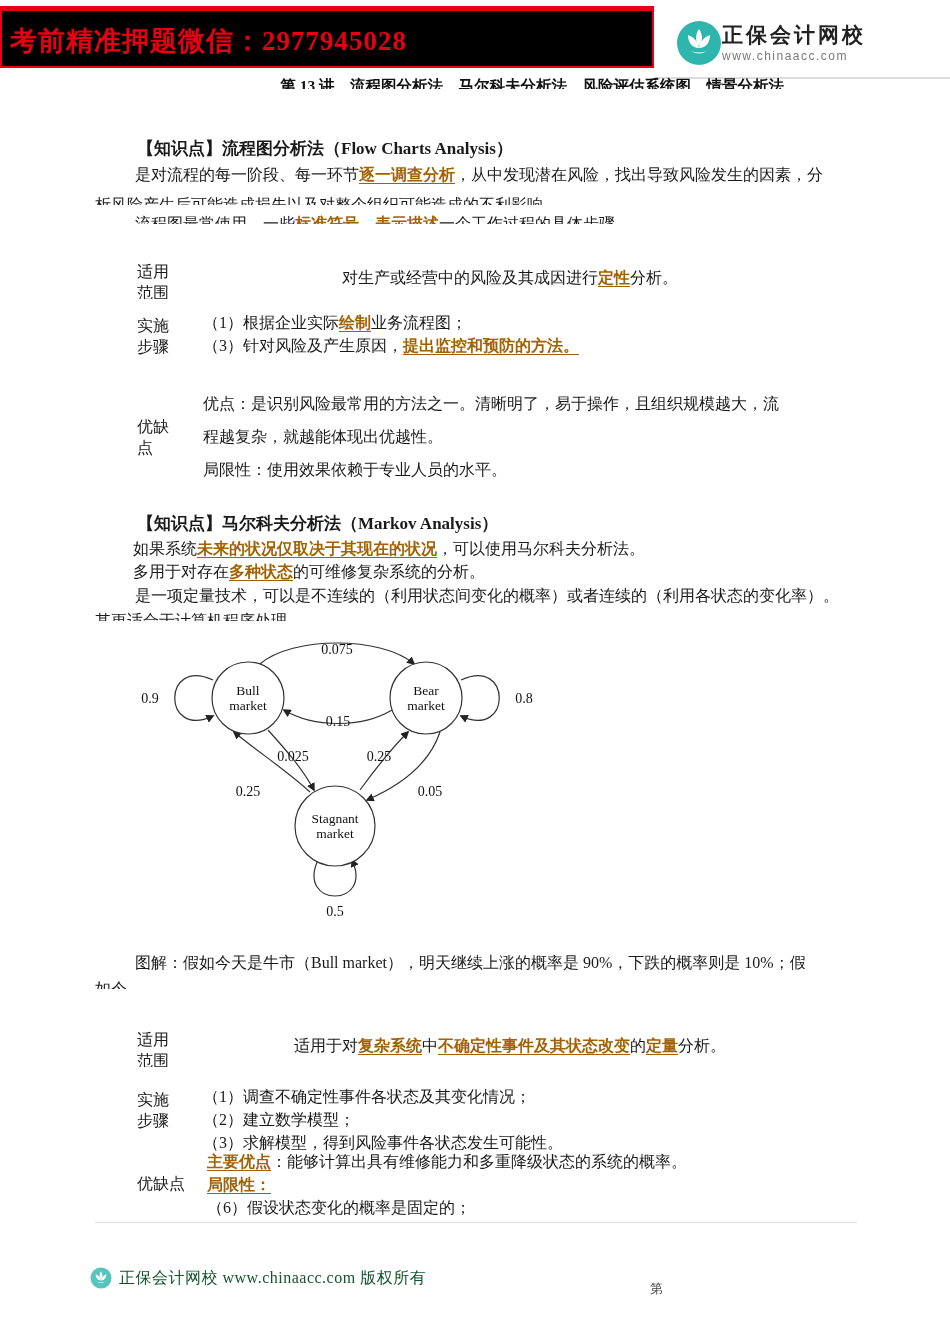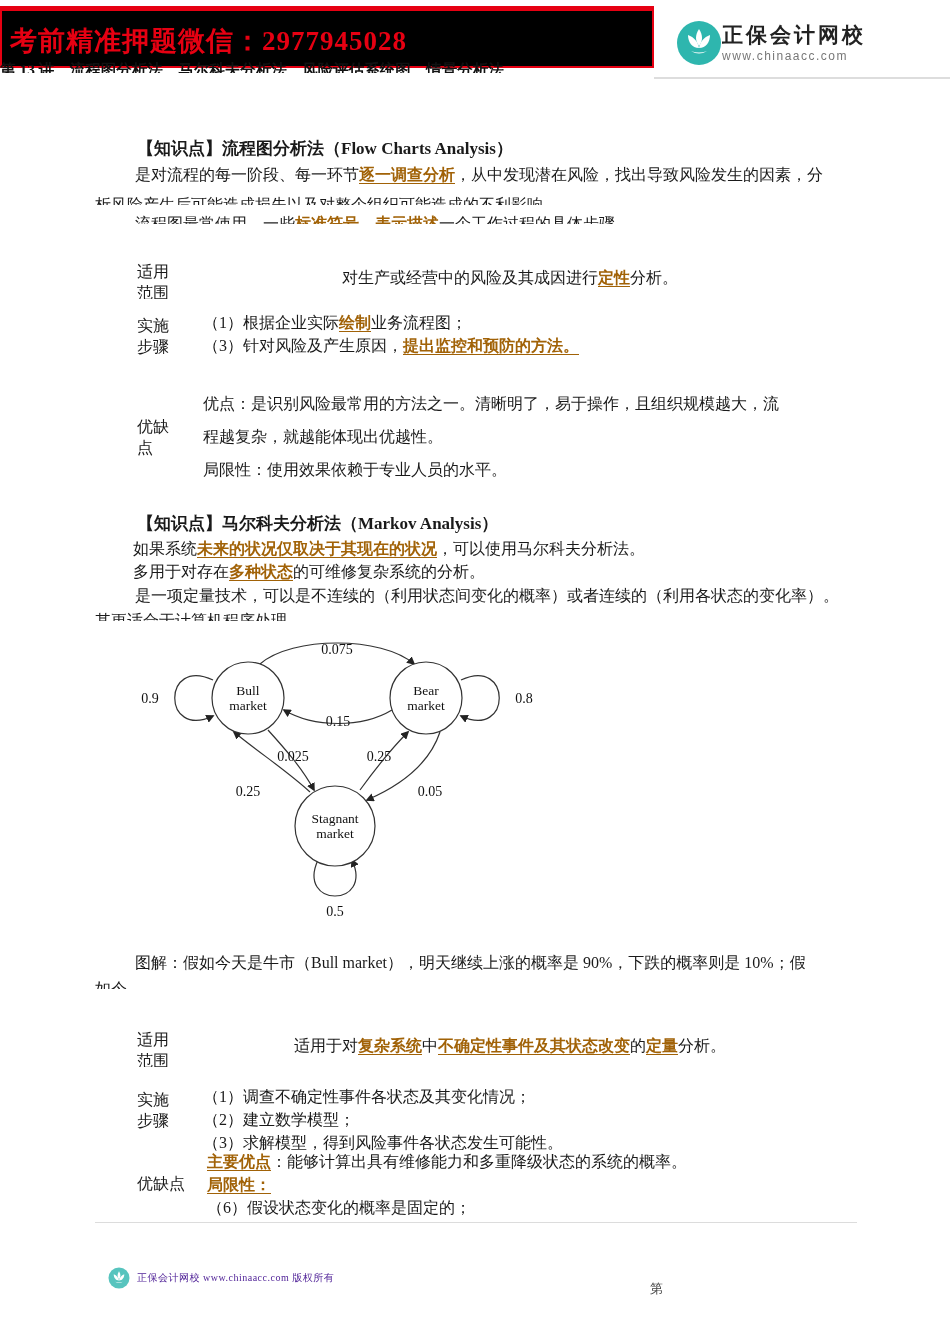--- a/index.html
+++ b/index.html
@@ -24,43 +24,43 @@
   }
 
   
   .logo { left:676px; top:20px; display:flex; align-items:center; }
   .logo-col { display:flex; flex-direction:column; }
   .brand-name { font-size:21px; font-weight:700; color:#222; letter-spacing:3px; line-height:24px; }
   .brand-site { font-size:12px; color:#777; letter-spacing:1.5px; margin-top:2px; font-family:"Liberation Sans",sans-serif; }
   .hdr-divider { left:654px; top:77px; width:296px; height:2px; background:#ddd; }
 
   .clip-title {
-    left:0; top:60px; width:784px; height:13px; overflow:hidden;
-    text-align:left; font-weight:700; font-size:15.5px; color:#111; white-space:nowrap;
+    left:0; top:76px; width:784px; height:13px; overflow:hidden;
+    text-align:right; font-weight:700; font-size:15.5px; color:#111; white-space:nowrap;
   }
 
   .kp-heading { font-size:17px; font-weight:700; white-space:nowrap; }
   .body-line { line-height:23px; white-space:nowrap; }
   .indent { padding-left:40px; }
   .cut { height:12px; overflow:hidden; }
 
   
   .t-row { display:flex; }
   .vlab { width:36px; line-height:21px; flex:none; }
   .vclip { height:38px; overflow:hidden; }
   .t-center { flex:1; text-align:center; padding-top:7px; white-space:nowrap; }
   .t-items { margin-left:30px; line-height:23px; }
   .t-items div { white-space:nowrap; }
   .vcenter { align-items:center; }
   .lab3 { width:52px; white-space:nowrap; flex:none; }
 
   .faint-line { left:95px; top:1222px; width:762px; border-top:1px solid #dcdcdc; }
 
-  .footer { left:108px; top:1267px; display:flex; align-items:center; gap:7px;
-            color:#4c1d95; font-size:10px; letter-spacing:0.5px; white-space:nowrap; }
+  .footer { left:90px; top:1267px; display:flex; align-items:center; gap:7px;
+            color:#14532d; font-size:16px; letter-spacing:0.5px; white-space:nowrap; }
   .page-frag { left:650px; top:1280px; font-size:13px; color:#444; }
 
   svg text { font-family:"Liberation Serif","DejaVu Serif",serif; }
 </style>
 </head>
 <body>
 
 <div id="page">
 
   <div class="abs banner">

